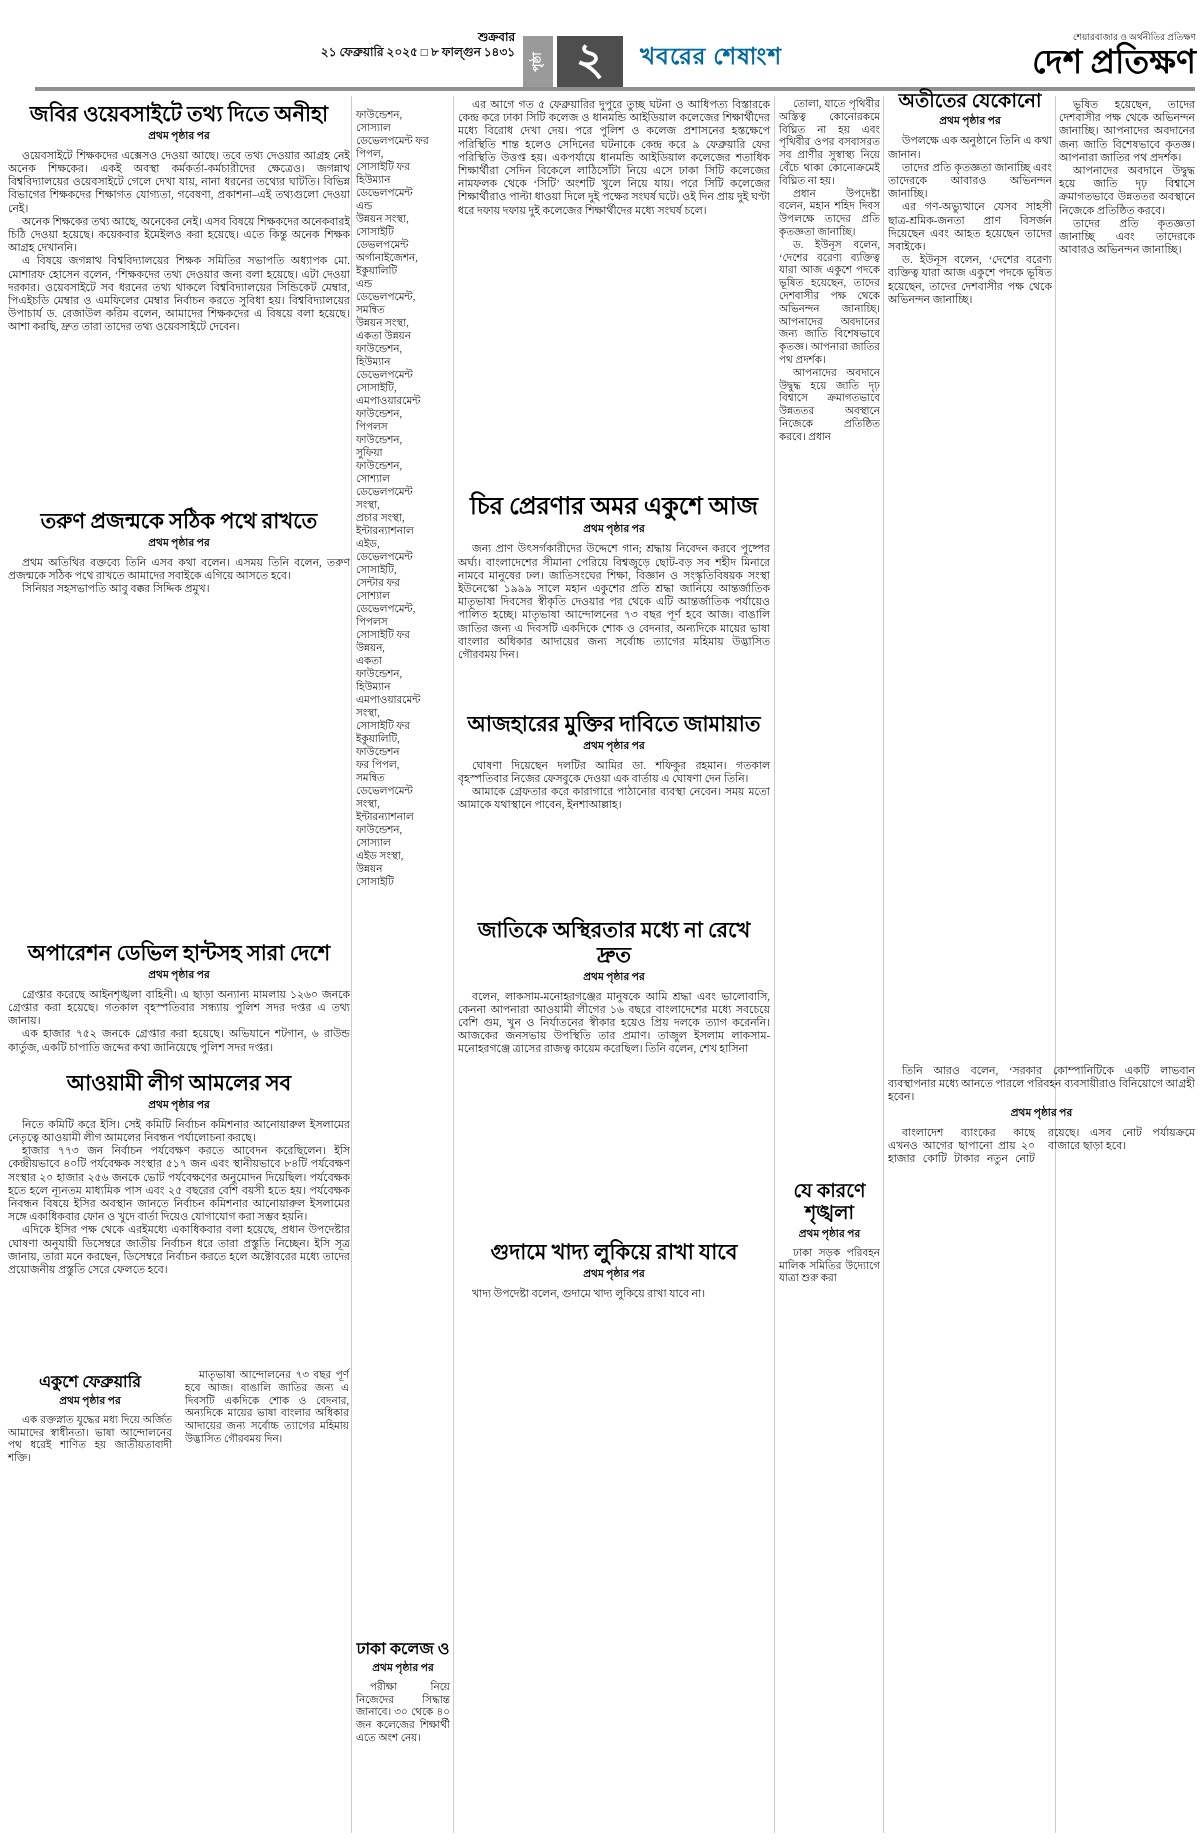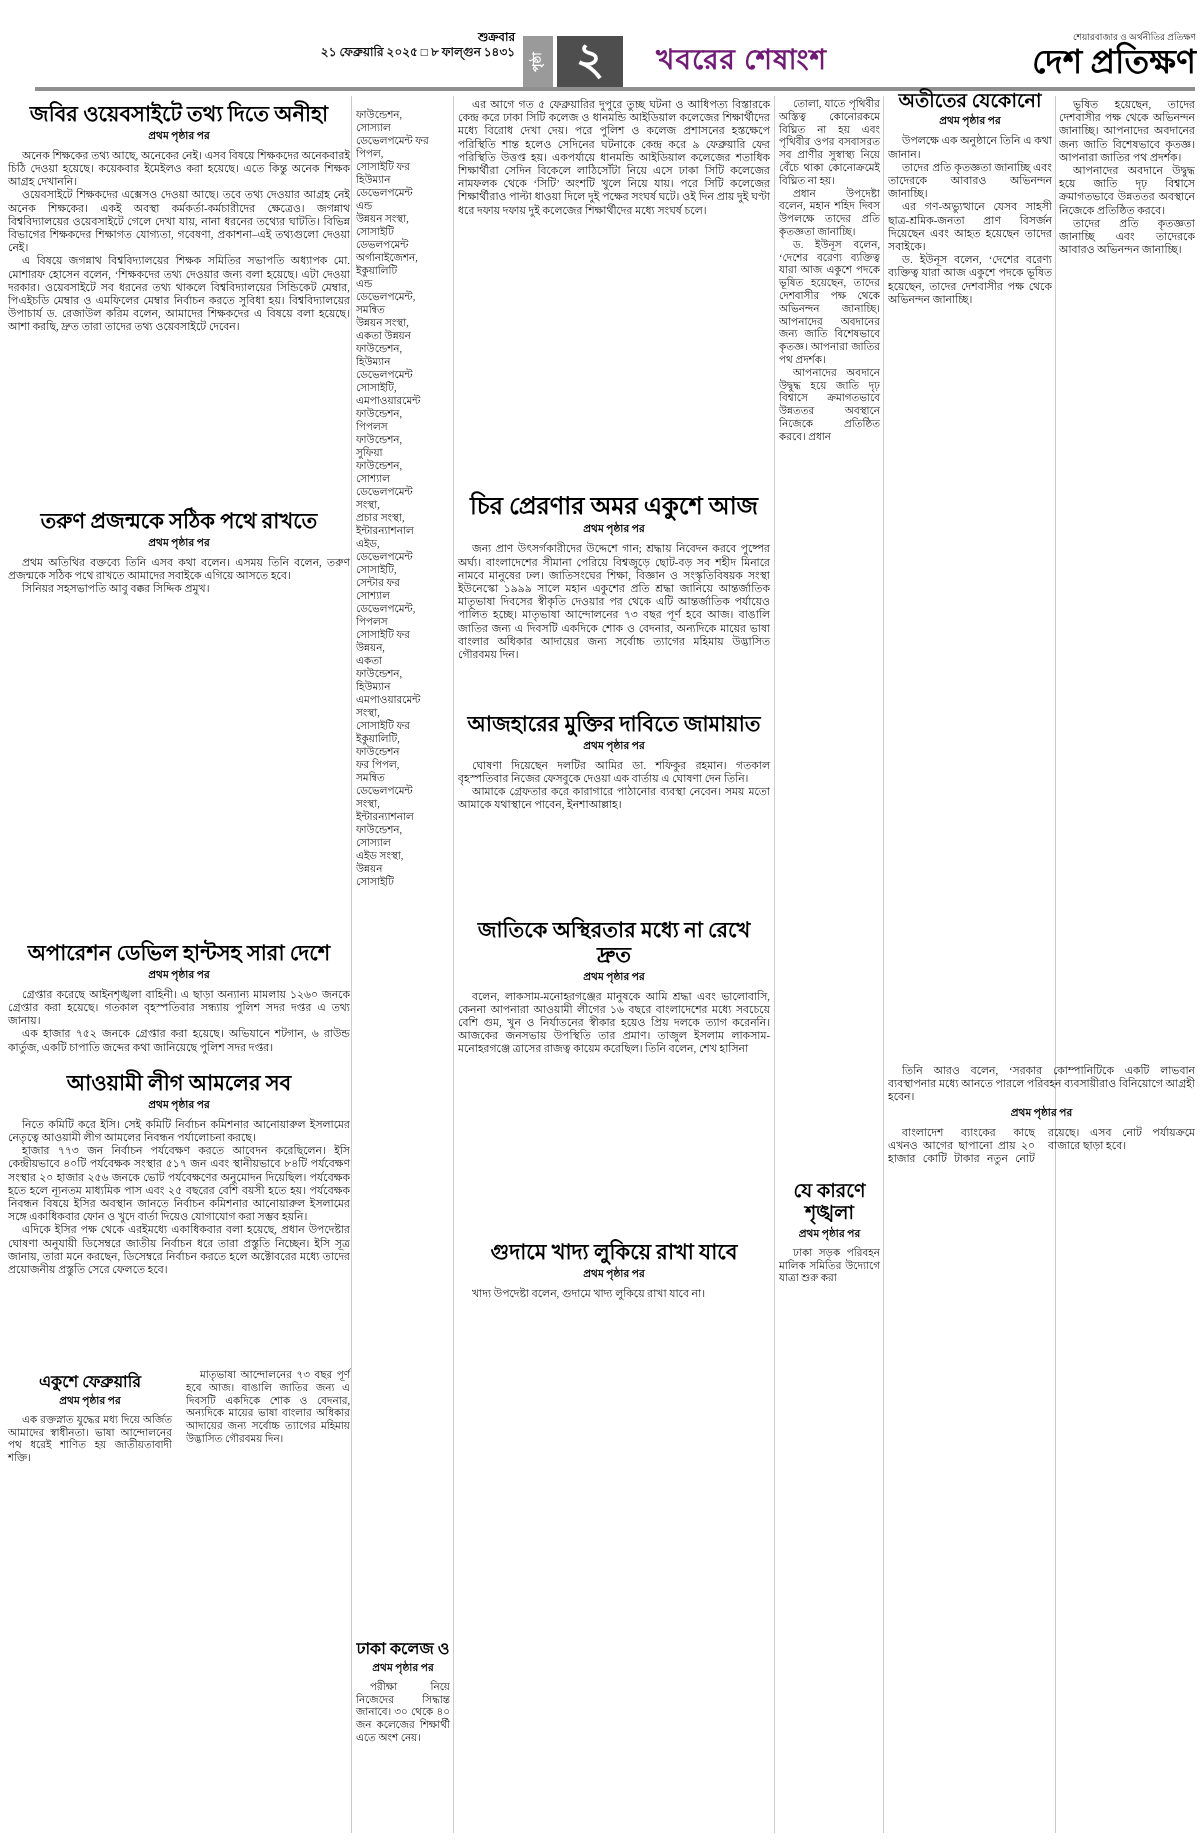--- a/index.html
+++ b/index.html
@@ -7,38 +7,38 @@
         font-family:"Liberation Serif","DejaVu Sans",serif;color:#161616;overflow:hidden;}
   
   .date-block{position:absolute;left:150px;top:30px;width:365px;text-align:right;line-height:1.25;}
   .day{font-weight:bold;font-size:12px;color:#000;}
   .dateline{font-size:12px;color:#111;font-weight:bold;}
   .pgword{position:absolute;left:523px;top:36px;width:30px;height:52px;background:#9a9a9a;
           display:flex;align-items:center;justify-content:center;}
   .pgword span{transform:rotate(-90deg);color:#fff;font-size:12px;font-weight:bold;white-space:nowrap;}
   .pgnum{position:absolute;left:557px;top:36px;width:66px;height:52px;background:#4e4e4e;color:#fff;
          font-size:44px;font-weight:bold;display:flex;align-items:center;justify-content:center;}
-  .section-title{position:absolute;left:656px;top:38px;font-size:28px;font-weight:bold;color:#701a75;letter-spacing:1px;}
+  .section-title{position:absolute;left:640px;top:38px;font-size:23px;font-weight:bold;color:#0369a1;letter-spacing:1px;}
   .logo-block{position:absolute;left:960px;top:30px;width:236px;text-align:right;}
   .tagline{font-size:9px;color:#222;margin-bottom:0;}
   .logo{font-size:33px;font-weight:bold;color:#000;line-height:1.05;letter-spacing:0;}
   .mast-rule{position:absolute;left:35px;right:5px;top:87px;height:4px;background:#8f8f8f;}
   
   .vrule{position:absolute;top:96px;bottom:10px;width:1px;background:#cccccc;}
   .blk{position:absolute;}
   
   .headline{font-weight:bold;text-align:center;color:#000;line-height:1.18;margin:4px 0 0;}
   .h-xl{font-size:24px;} .h-l{font-size:21px;} .h-m{font-size:19px;} .h-s{font-size:16px;}
   .cont{text-align:center;font-weight:bold;font-size:10.5px;margin:1px 0 4px;color:#000;}
   .body{font-size:10.8px;line-height:13.2px;text-align:justify;}
   .body .para{text-indent:14px;}
   .narrow .body{font-size:10.4px;line-height:12.8px;}
   .orglist{font-size:10.4px;line-height:13px;}
   .orglist .org-line{white-space:nowrap;overflow:hidden;}
-  .split{display:flex;gap:13px;justify-content:space-between;}
+  .split{display:flex;gap:13px;}
   .split>div{width:164px;}
   .two-col{column-count:2;column-gap:13px;}
   
   .art-jobi{min-height:403px;} .art-torun{min-height:428px;} .art-operation{min-height:126px;}
   .art-al{min-height:298px;}
   .pc1{min-height:390px;} .art-chir{min-height:216px;} .art-azhar{min-height:202px;} .art-jatike{min-height:318px;}
   .poolD{min-height:1078px;}
   .orglist{min-height:1528px;}
 </style>
 </head>
@@ -68,22 +68,22 @@
   <div class="vrule" style="left:774px"></div>
   <div class="vrule" style="left:883px"></div>
   <div class="vrule" style="left:1055px"></div>
 
   <div class="blk" style="left:8px;top:98px;width:342px">
 
     <article class="art-jobi">
       <h2 class="headline h-l">জবির ওয়েবসাইটে তথ্য দিতে অনীহা</h2>
       <div class="cont">প্রথম পৃষ্ঠার পর</div>
       <div class="body">
+          <div class="para">ওয়েবসাইটে শিক্ষকদের এক্সেসও দেওয়া আছে। তবে তথ্য দেওয়ার আগ্রহ নেই অনেক শিক্ষকের। একই অবস্থা কর্মকর্তা-কর্মচারীদের ক্ষেত্রেও। জগন্নাথ বিশ্ববিদ্যালয়ের ওয়েবসাইটে গেলে দেখা যায়, নানা ধরনের তথ্যের ঘাটতি। বিভিন্ন বিভাগের শিক্ষকদের শিক্ষাগত যোগ্যতা, গবেষণা, প্রকাশনা–এই তথ্যগুলো দেওয়া নেই।</div>
           <div class="para">অনেক শিক্ষকের তথ্য আছে, অনেকের নেই। এসব বিষয়ে শিক্ষকদের অনেকবারই চিঠি দেওয়া হয়েছে। কয়েকবার ইমেইলও করা হয়েছে। এতে কিন্তু অনেক শিক্ষক আগ্রহ দেখাননি।</div>
-          <div class="para">ওয়েবসাইটে শিক্ষকদের এক্সেসও দেওয়া আছে। তবে তথ্য দেওয়ার আগ্রহ নেই অনেক শিক্ষকের। একই অবস্থা কর্মকর্তা-কর্মচারীদের ক্ষেত্রেও। জগন্নাথ বিশ্ববিদ্যালয়ের ওয়েবসাইটে গেলে দেখা যায়, নানা ধরনের তথ্যের ঘাটতি। বিভিন্ন বিভাগের শিক্ষকদের শিক্ষাগত যোগ্যতা, গবেষণা, প্রকাশনা–এই তথ্যগুলো দেওয়া নেই।</div>
           <div class="para">এ বিষয়ে জগন্নাথ বিশ্ববিদ্যালয়ের শিক্ষক সমিতির সভাপতি অধ্যাপক মো. মোশারফ হোসেন বলেন, ‘শিক্ষকদের তথ্য দেওয়ার জন্য বলা হয়েছে। এটা দেওয়া দরকার। ওয়েবসাইটে সব ধরনের তথ্য থাকলে বিশ্ববিদ্যালয়ের সিন্ডিকেট মেম্বার, পিএইচডি মেম্বার ও এমফিলের মেম্বার নির্বাচন করতে সুবিধা হয়। বিশ্ববিদ্যালয়ের উপাচার্য ড. রেজাউল করিম বলেন, আমাদের শিক্ষকদের এ বিষয়ে বলা হয়েছে। আশা করছি, দ্রুত তারা তাদের তথ্য ওয়েবসাইটে দেবেন।</div>
         </div>
     </article>
 
     <article class="art-torun">
       <h2 class="headline h-l">তরুণ প্রজন্মকে সঠিক পথে রাখতে</h2>
       <div class="cont">প্রথম পৃষ্ঠার পর</div>
       <div class="body">
           <div class="para">প্রথম অতিথির বক্তব্যে তিনি এসব কথা বলেন। এসময় তিনি বলেন, তরুণ প্রজন্মকে সঠিক পথে রাখতে আমাদের সবাইকে এগিয়ে আসতে হবে।</div>
           <div class="para">সিনিয়র সহসভাপতি আবু বক্কর সিদ্দিক প্রমুখ।</div>

